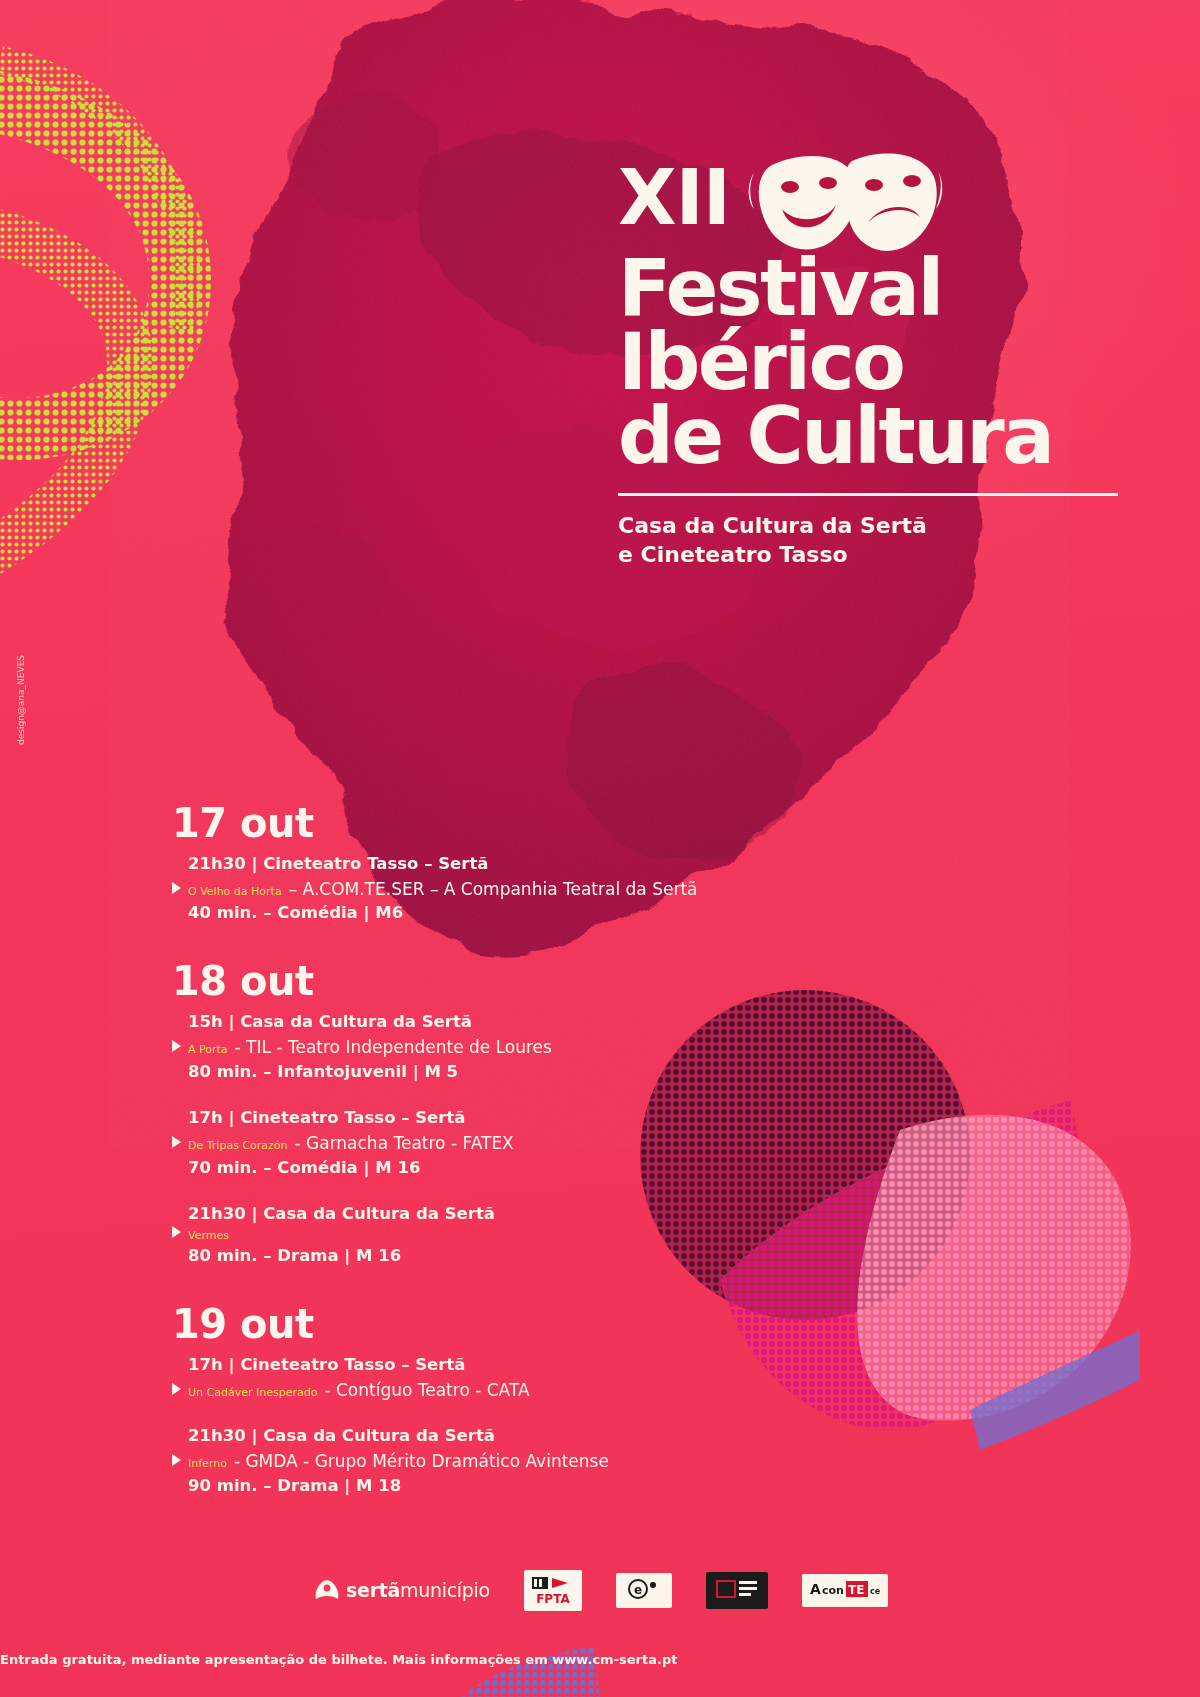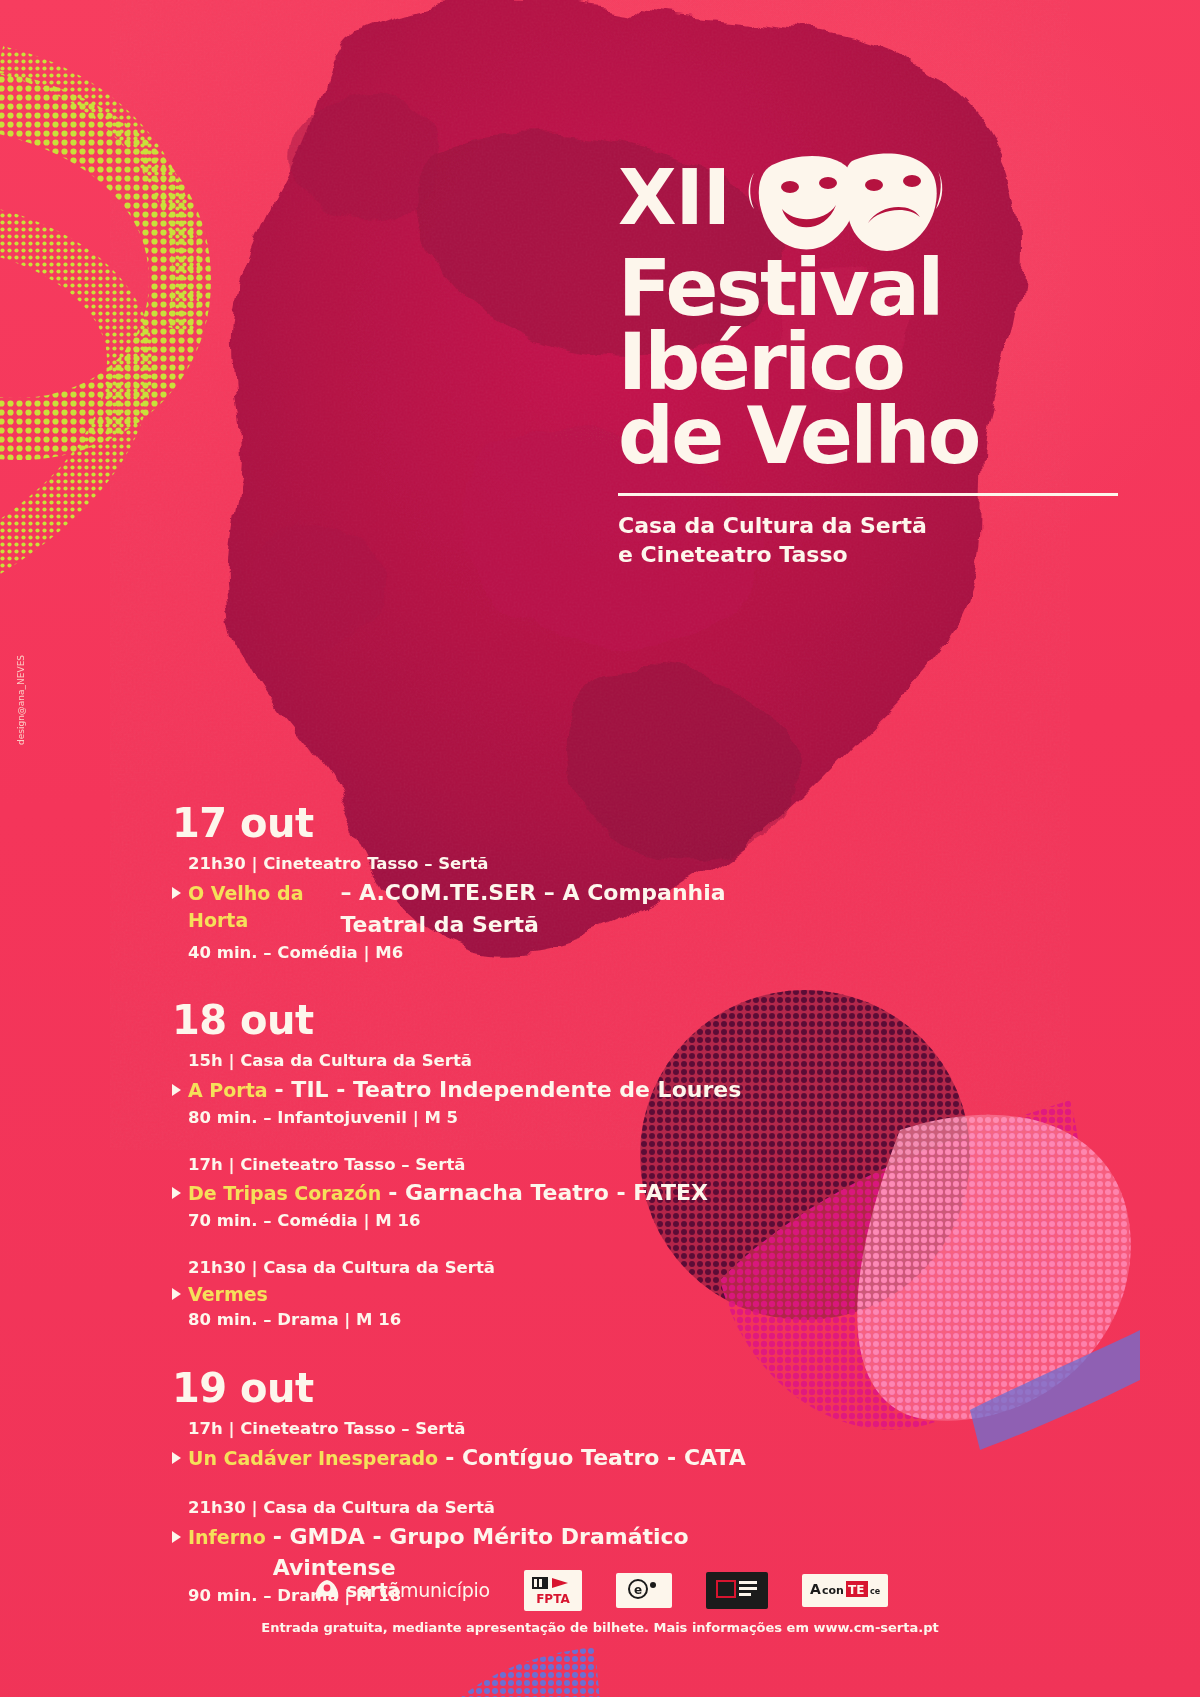--- a/index.html
+++ b/index.html
@@ -173,29 +173,29 @@
     border-left: 9px solid #fdf6ec;
     border-top: 6px solid transparent;
     border-bottom: 6px solid transparent;
     position: relative;
     top: -1px;
     flex: none;
   }
 
   .show-name {
     font-family: "DejaVu Sans", sans-serif;
-    font-weight: 700;
-    font-size: 19px;
+    font-weight: 400;
+    font-size: 11px;
     color: #f5e05a;
   }
 
   .show-company {
     font-family: "DejaVu Sans", sans-serif;
-    font-weight: 700;
-    font-size: 22px;
+    font-weight: 400;
+    font-size: 17px;
     color: #fdf6ec;
   }
 
   .show-info {
     font-family: "DejaVu Sans", sans-serif;
     font-weight: 700;
     font-size: 16.5px;
     color: #fdf6ec;
     margin-left: 16px;
     line-height: 1.5;
@@ -238,22 +238,22 @@
     font-size: 12px;
     line-height: 1.05;
     text-align: center;
     min-width: 56px;
   }
   .logo-box .red { color: #d8142f; }
 
   .footer-note {
     position: absolute;
     left: 0; right: 0;
-    bottom: 62px;
-    text-align: center;
+    bottom: 30px;
+    text-align: left;
     font-family: "DejaVu Sans", sans-serif;
     font-weight: 700;
     font-size: 13px;
     color: #fdf6ec;
   }
 
   .side-credit {
     position: absolute;
     left: 16px;
     top: 745px;
@@ -397,21 +397,21 @@
           <ellipse cx="130" cy="38" rx="9" ry="6"></ellipse>
           <ellipse cx="168" cy="34" rx="9" ry="6"></ellipse>
           <path d="M 124 76 C 134 58, 166 54, 176 70 C 164 58, 134 62, 124 76 Z"></path>
         </g>
       </svg>
     </div>
 
     <div class="title-main">
       <div>Festival</div>
       <div>Ibérico</div>
-      <div>de Velho</div>
+      <div>de Cultura</div>
     </div>
 
     <div class="rule"></div>
 
 
     <div class="venues">
       <div>Casa da Cultura da Sertã</div>
       <div>e Cineteatro Tasso</div>
     </div>
   </div>

